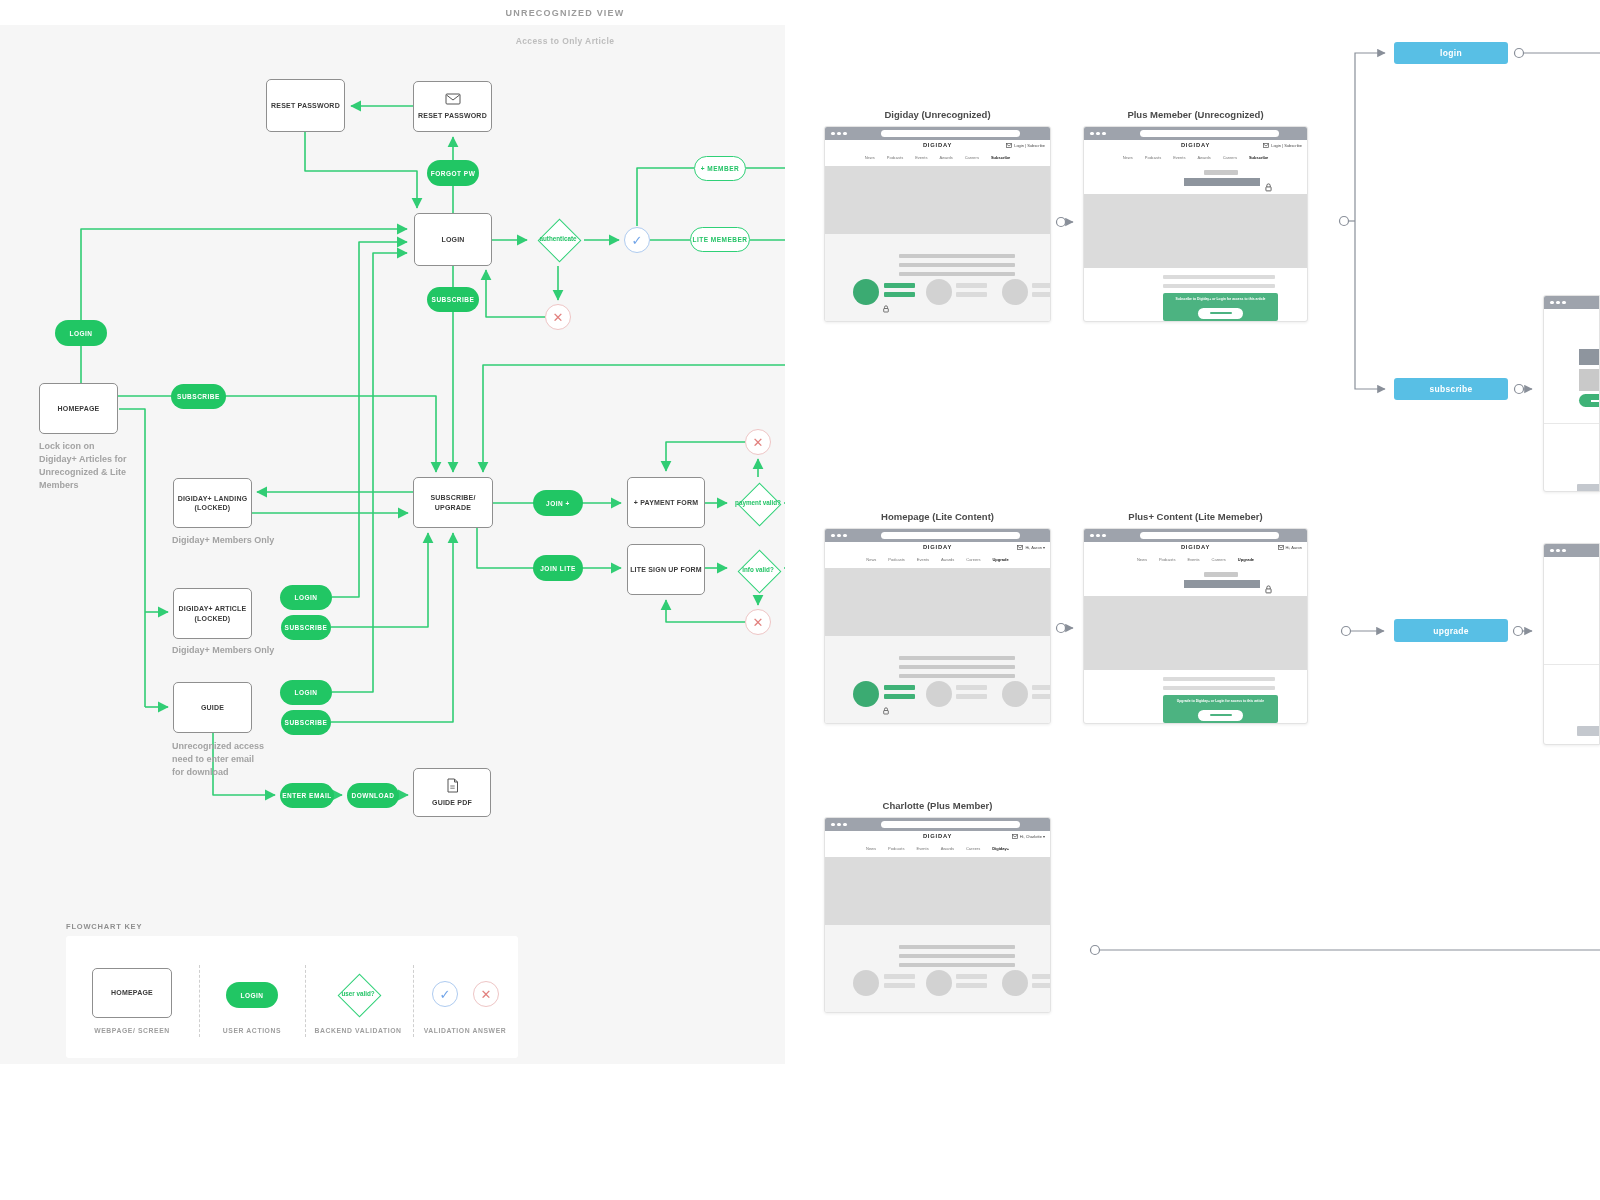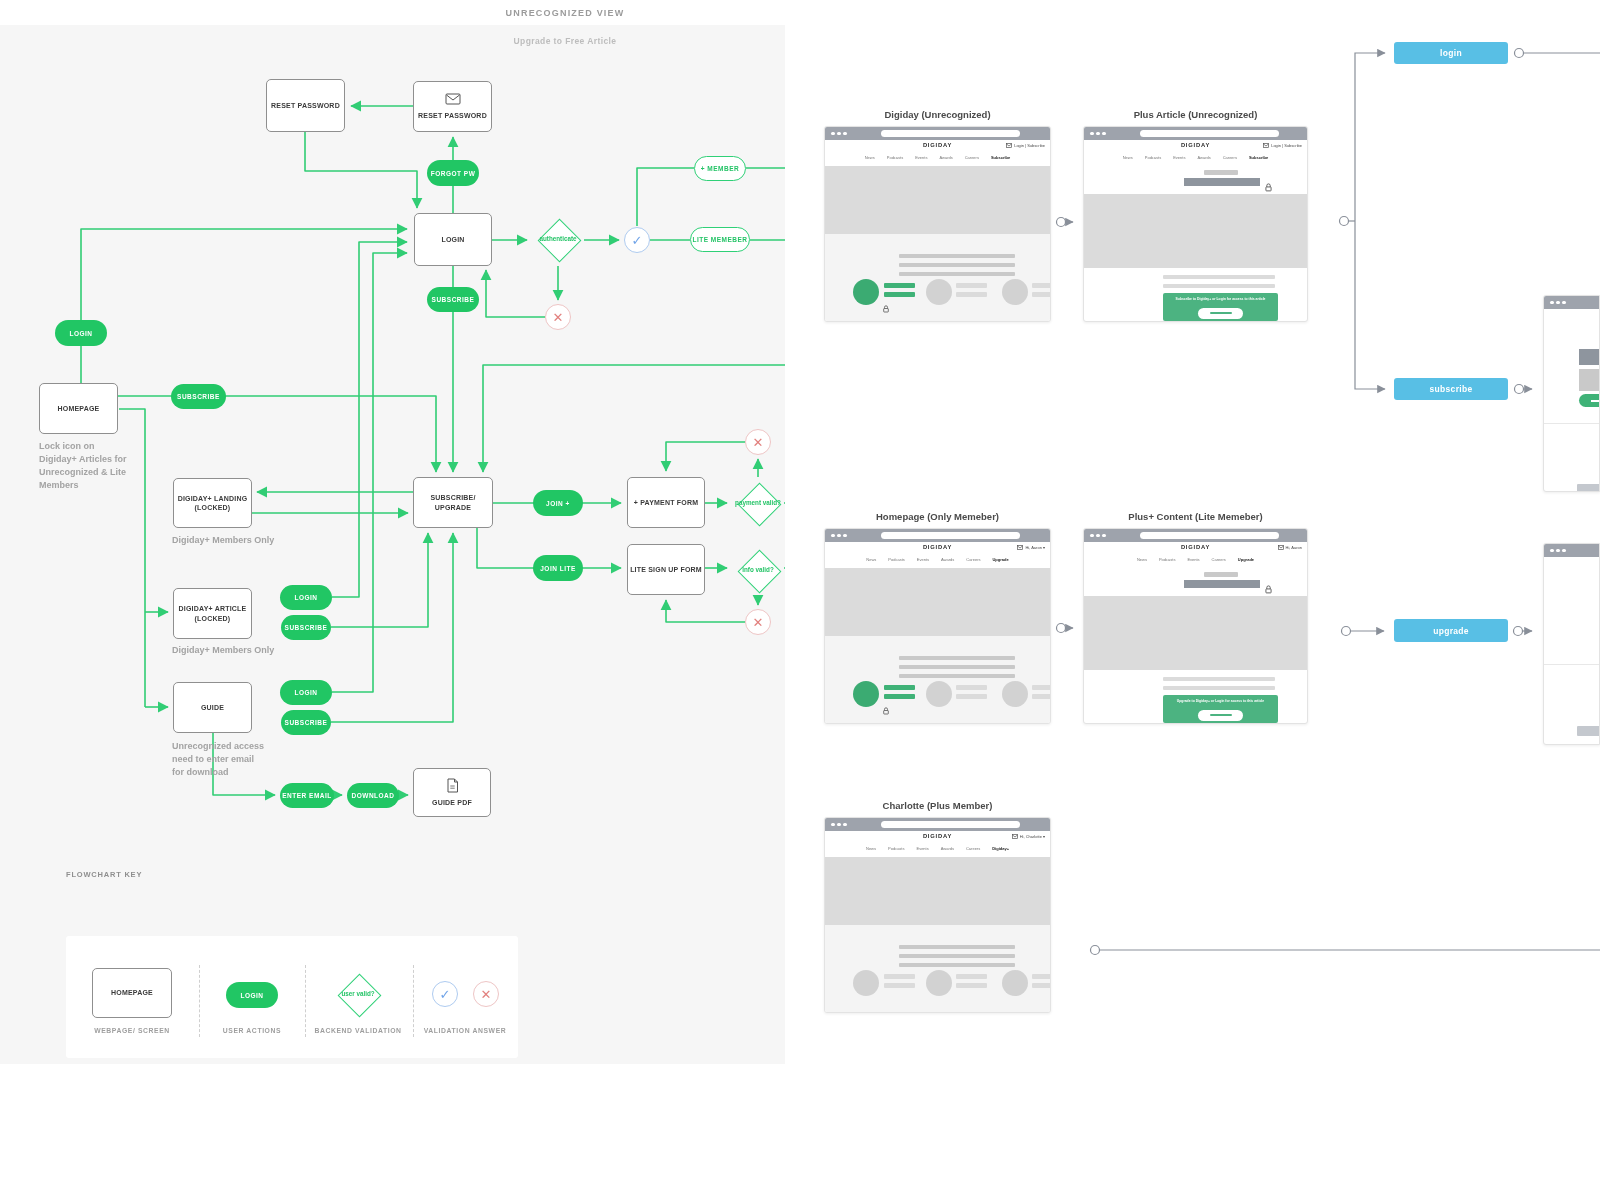--- a/index.html
+++ b/index.html
@@ -145,21 +145,21 @@
       <circle cx="1346" cy="631" r="4.5" fill="#fff"></circle>
       <path d="M1351,631 L1384,631" marker-end="url(#ay)"></path>
       <circle cx="1518" cy="631" r="4.5" fill="#fff"></circle>
       <path d="M1523,631 L1532,631" marker-end="url(#ay)"></path>
       <circle cx="1095" cy="950" r="4.5" fill="#fff"></circle>
       <path d="M1100,950 L1600,950"></path>
     </g>
   </svg>
 
   <div class="doc-title">UNRECOGNIZED VIEW</div>
-  <div class="flow-subtitle">Upgrade to Free Article</div>
+  <div class="flow-subtitle">Access to Only Article</div>
 
   <div class="fbox" style="left:266px;top:79px;width:79px;height:53px">
     <span>RESET PASSWORD</span>
   </div>
 
   <div class="fbox" style="left:413px;top:81px;width:79px;height:51px">
     <span class="lock-icon" style="position:static;margin-bottom:3px">
       <svg width="16" height="12" viewBox="0 0 16 12">
           <rect x="1" y="1" width="14" height="10" rx="1" fill="none" stroke="#555" stroke-width="1"></rect>
           <path d="M1.5,2 L8,7 L14.5,2" fill="none" stroke="#555" stroke-width="1"></path>
@@ -278,21 +278,21 @@
       <svg width="13" height="15" viewBox="0 0 13 15">
           <path d="M2,1 h6.5 l3,3 v10 h-9.5 z" fill="#fff" stroke="#555" stroke-width="1"></path>
           <path d="M8.5,1 v3 h3" fill="none" stroke="#555" stroke-width="1"></path>
           <line x1="4.3" y1="8" x2="8.7" y2="8" stroke="#555" stroke-width="0.8"></line>
           <line x1="4.3" y1="10.2" x2="8.7" y2="10.2" stroke="#555" stroke-width="0.8"></line>
         </svg>
     </span>
     <span>GUIDE PDF</span>
   </div>
 
-  <div class="key-title" style="left:66px;top:870px">FLOWCHART KEY</div>
+  <div class="key-title" style="left:66px;top:922px">FLOWCHART KEY</div>
   <div class="key-card" style="left:66px;top:936px;width:452px;height:122px"></div>
 
   <div class="fbox" style="left:92px;top:968px;width:80px;height:50px">
     <span>HOMEPAGE</span>
   </div>
   <div class="key-label" style="left:82px;top:1027px;width:100px">WEBPAGE/ SCREEN</div>
 
   <div class="pill" style="left:226px;top:982px;width:52px;height:26px">
     <span>LOGIN</span>
   </div>
@@ -351,21 +351,21 @@
         </svg>
     </span>
     <div class="acircle" style="left:101px;top:152px"></div>
     <div class="abar" style="left:131px;top:156px"></div>
     <div class="abar" style="left:131px;top:165px"></div>
     <div class="acircle" style="left:177px;top:152px"></div>
     <div class="abar" style="left:207px;top:156px"></div>
     <div class="abar" style="left:207px;top:165px"></div>
   </div>
 
-  <div class="mock-title" style="left:1083px;top:109px;width:225px">Plus Article (Unrecognized)</div>
+  <div class="mock-title" style="left:1083px;top:109px;width:225px">Plus Memeber (Unrecognized)</div>
   <div class="bw" style="left:1083px;top:126px;width:225px;height:196px">
     <div class="chrome">
       <span class="dot" style="left:6px"></span>
       <span class="dot" style="left:12px"></span>
       <span class="dot" style="left:18px"></span>
       <div class="url"></div>
     </div>
     <div class="logo">DIGIDAY</div>
     <div class="account">
       <svg width="6" height="5" viewBox="0 0 6 5">
@@ -416,21 +416,21 @@
     </div>
     <div class="dkbar" style="left:35px;top:53px;width:22px;height:16px"></div>
     <div class="gbar" style="left:35px;top:73px;width:22px;height:22px;border-radius:0"></div>
     <div style="position:absolute;left:35px;top:98px;width:22px;height:13px;background:#3FB277;border-radius:7px 0 0 7px">
       <div style="position:absolute;left:12px;top:5.5px;width:10px;height:2px;background:#fff"></div>
     </div>
     <div class="divider" style="left:0;top:127px;width:57px"></div>
     <div class="tag" style="left:33px;top:188px;width:24px;height:9px"></div>
   </div>
 
-  <div class="mock-title" style="left:824px;top:511px;width:227px">Homepage (Only Memeber)</div>
+  <div class="mock-title" style="left:824px;top:511px;width:227px">Homepage (Lite Content)</div>
   <div class="bw" style="left:824px;top:528px;width:227px;height:196px">
     <div class="chrome">
       <span class="dot" style="left:6px"></span>
       <span class="dot" style="left:12px"></span>
       <span class="dot" style="left:18px"></span>
       <div class="url"></div>
     </div>
     <div class="logo">DIGIDAY</div>
     <div class="account">
       <svg width="6" height="5" viewBox="0 0 6 5">

